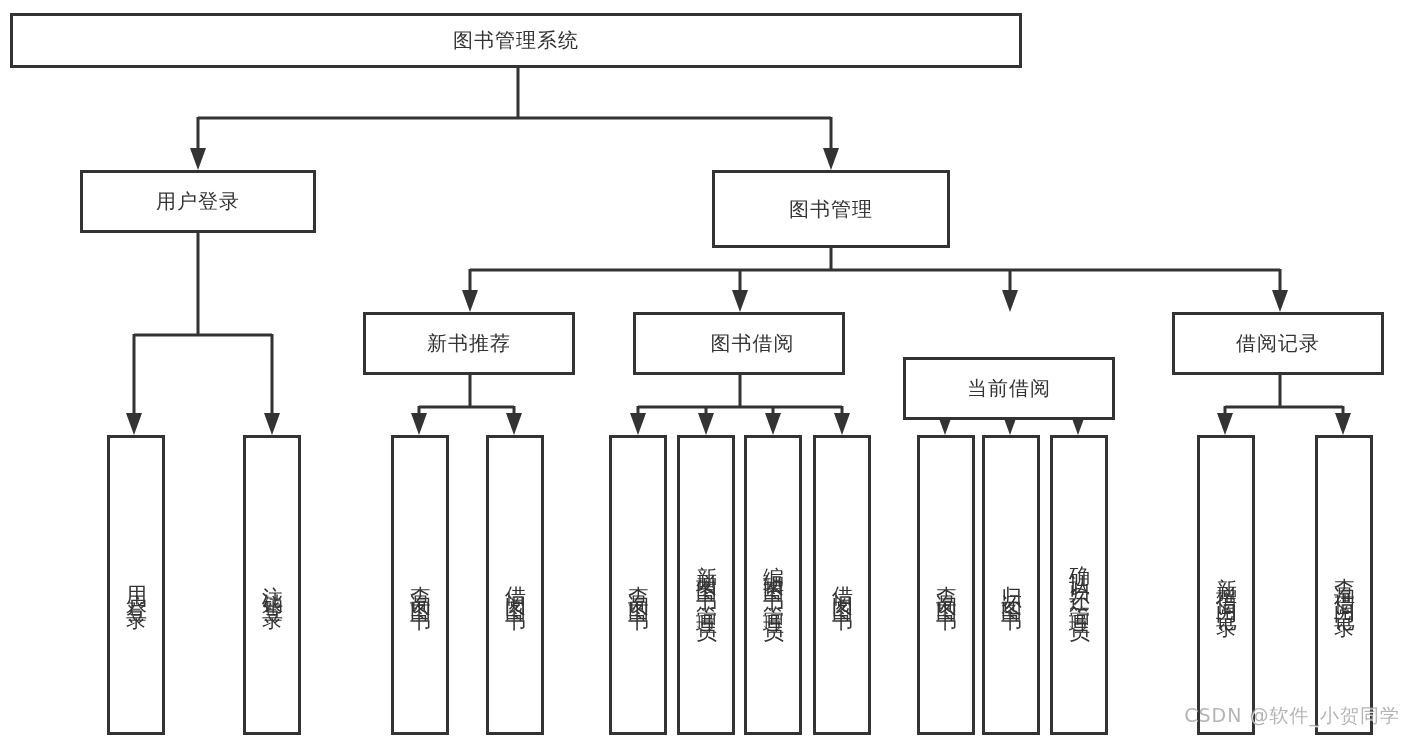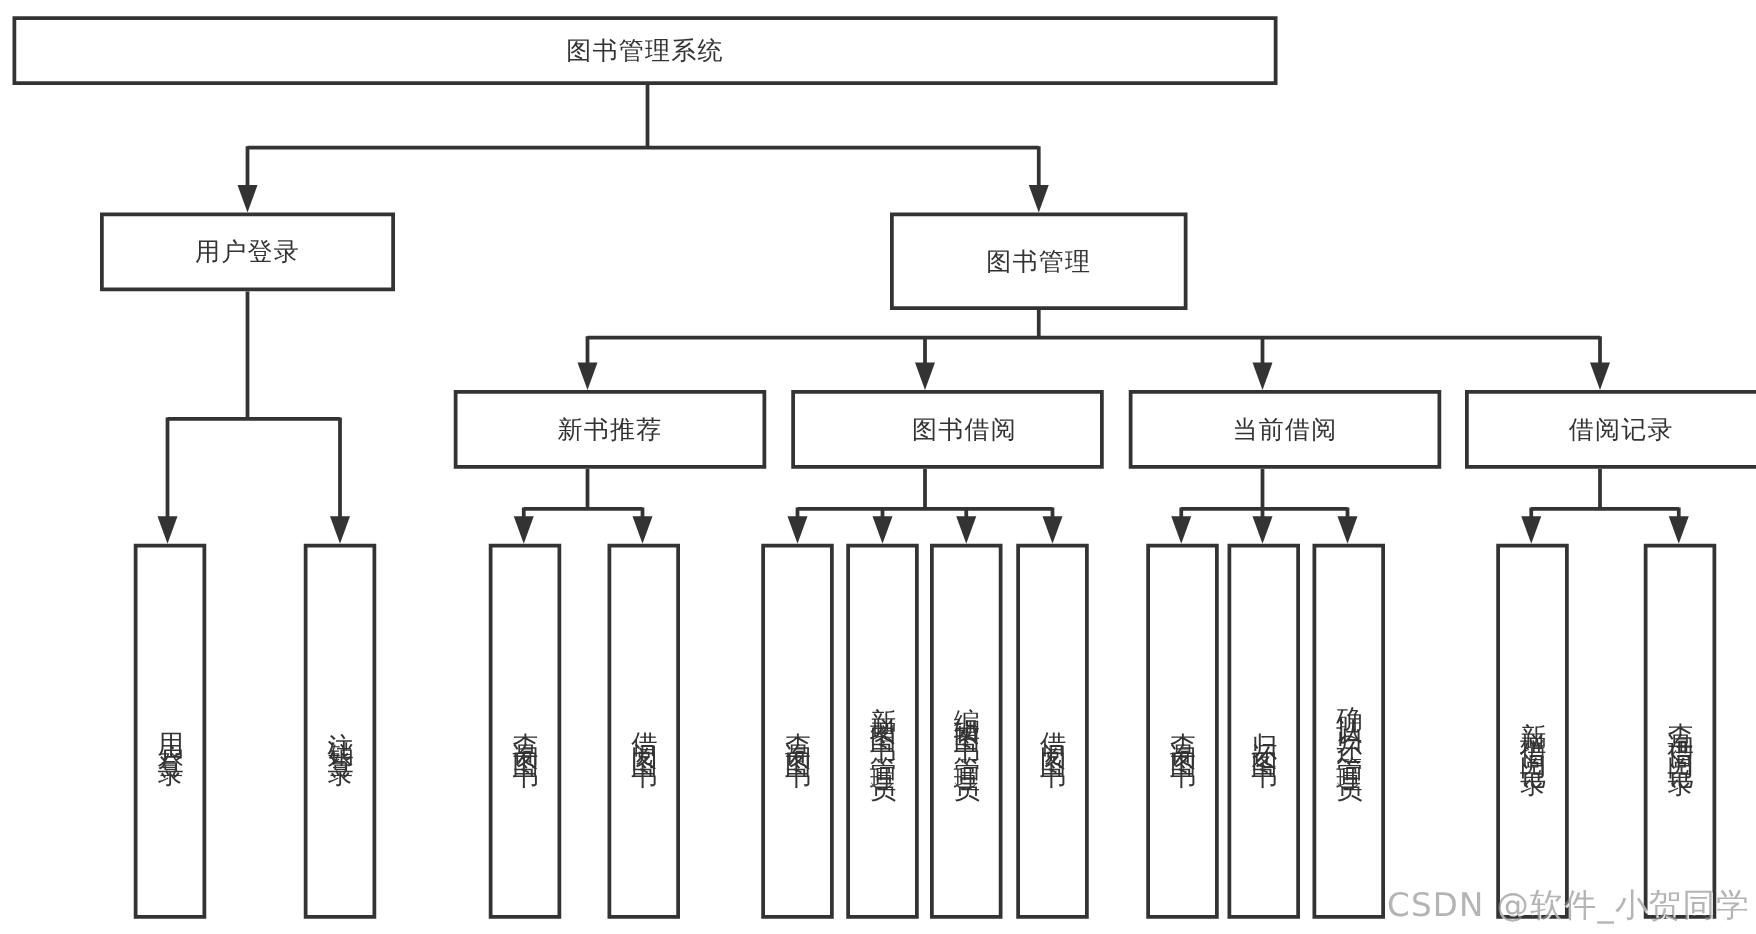--- a/index.html
+++ b/index.html
@@ -25,24 +25,24 @@
     color: #333333;
     display: flex;
     align-items: center;
     justify-content: center;
     z-index: 2;
   }
   .hnode { font-size: 20px; letter-spacing: 1px; text-align: right; }
   .root  { left: 10px;  top: 13px;  width: 1012px; height: 55px; }
   .n-user-login { left: 80px;  top: 170px; width: 236px; height: 63px; }
   .n-book-mgmt  { left: 712px; top: 170px; width: 238px; height: 78px; }
-  .l3 { top: 312px; width: 250px; height: 63px; }
+  .l3 { top: 312px; width: 212px; height: 63px; }
   .n-new-books      { left: 363px; }
   .n-borrowing      { left: 633px; padding-left: 27px; }
-  .n-current-borrow { left: 903px; }
+  .n-current-borrow { left: 903px; margin-top: 45px; }
   .n-borrow-records { left: 1172px; }
   .vbox {
     top: 435px;
     width: 58px;
     height: 300px;
     font-size: 21px;
   }
   .vbox span {
     writing-mode: vertical-lr;
     letter-spacing: 8px;
@@ -57,23 +57,23 @@
   .v7  { left: 744px; }
   .v8  { left: 813px; }
   .v9  { left: 917px; }
   .v10 { left: 982px; }
   .v11 { left: 1050px; }
   .v12 { left: 1197px; }
   .v13 { left: 1315px; }
   .watermark {
     position: absolute;
     right: 5px;
-    bottom: 5px;
+    bottom: 18px;
     z-index: 5;
-    font-size: 26px;
+    font-size: 19px;
     color: rgba(140, 140, 140, 0.65);
     text-shadow: 1px 1px 0 rgba(255,255,255,0.85);
     letter-spacing: 1px;
     white-space: nowrap;
   }
 </style>
 </head>
 <body>
 
 <div class="canvas">

